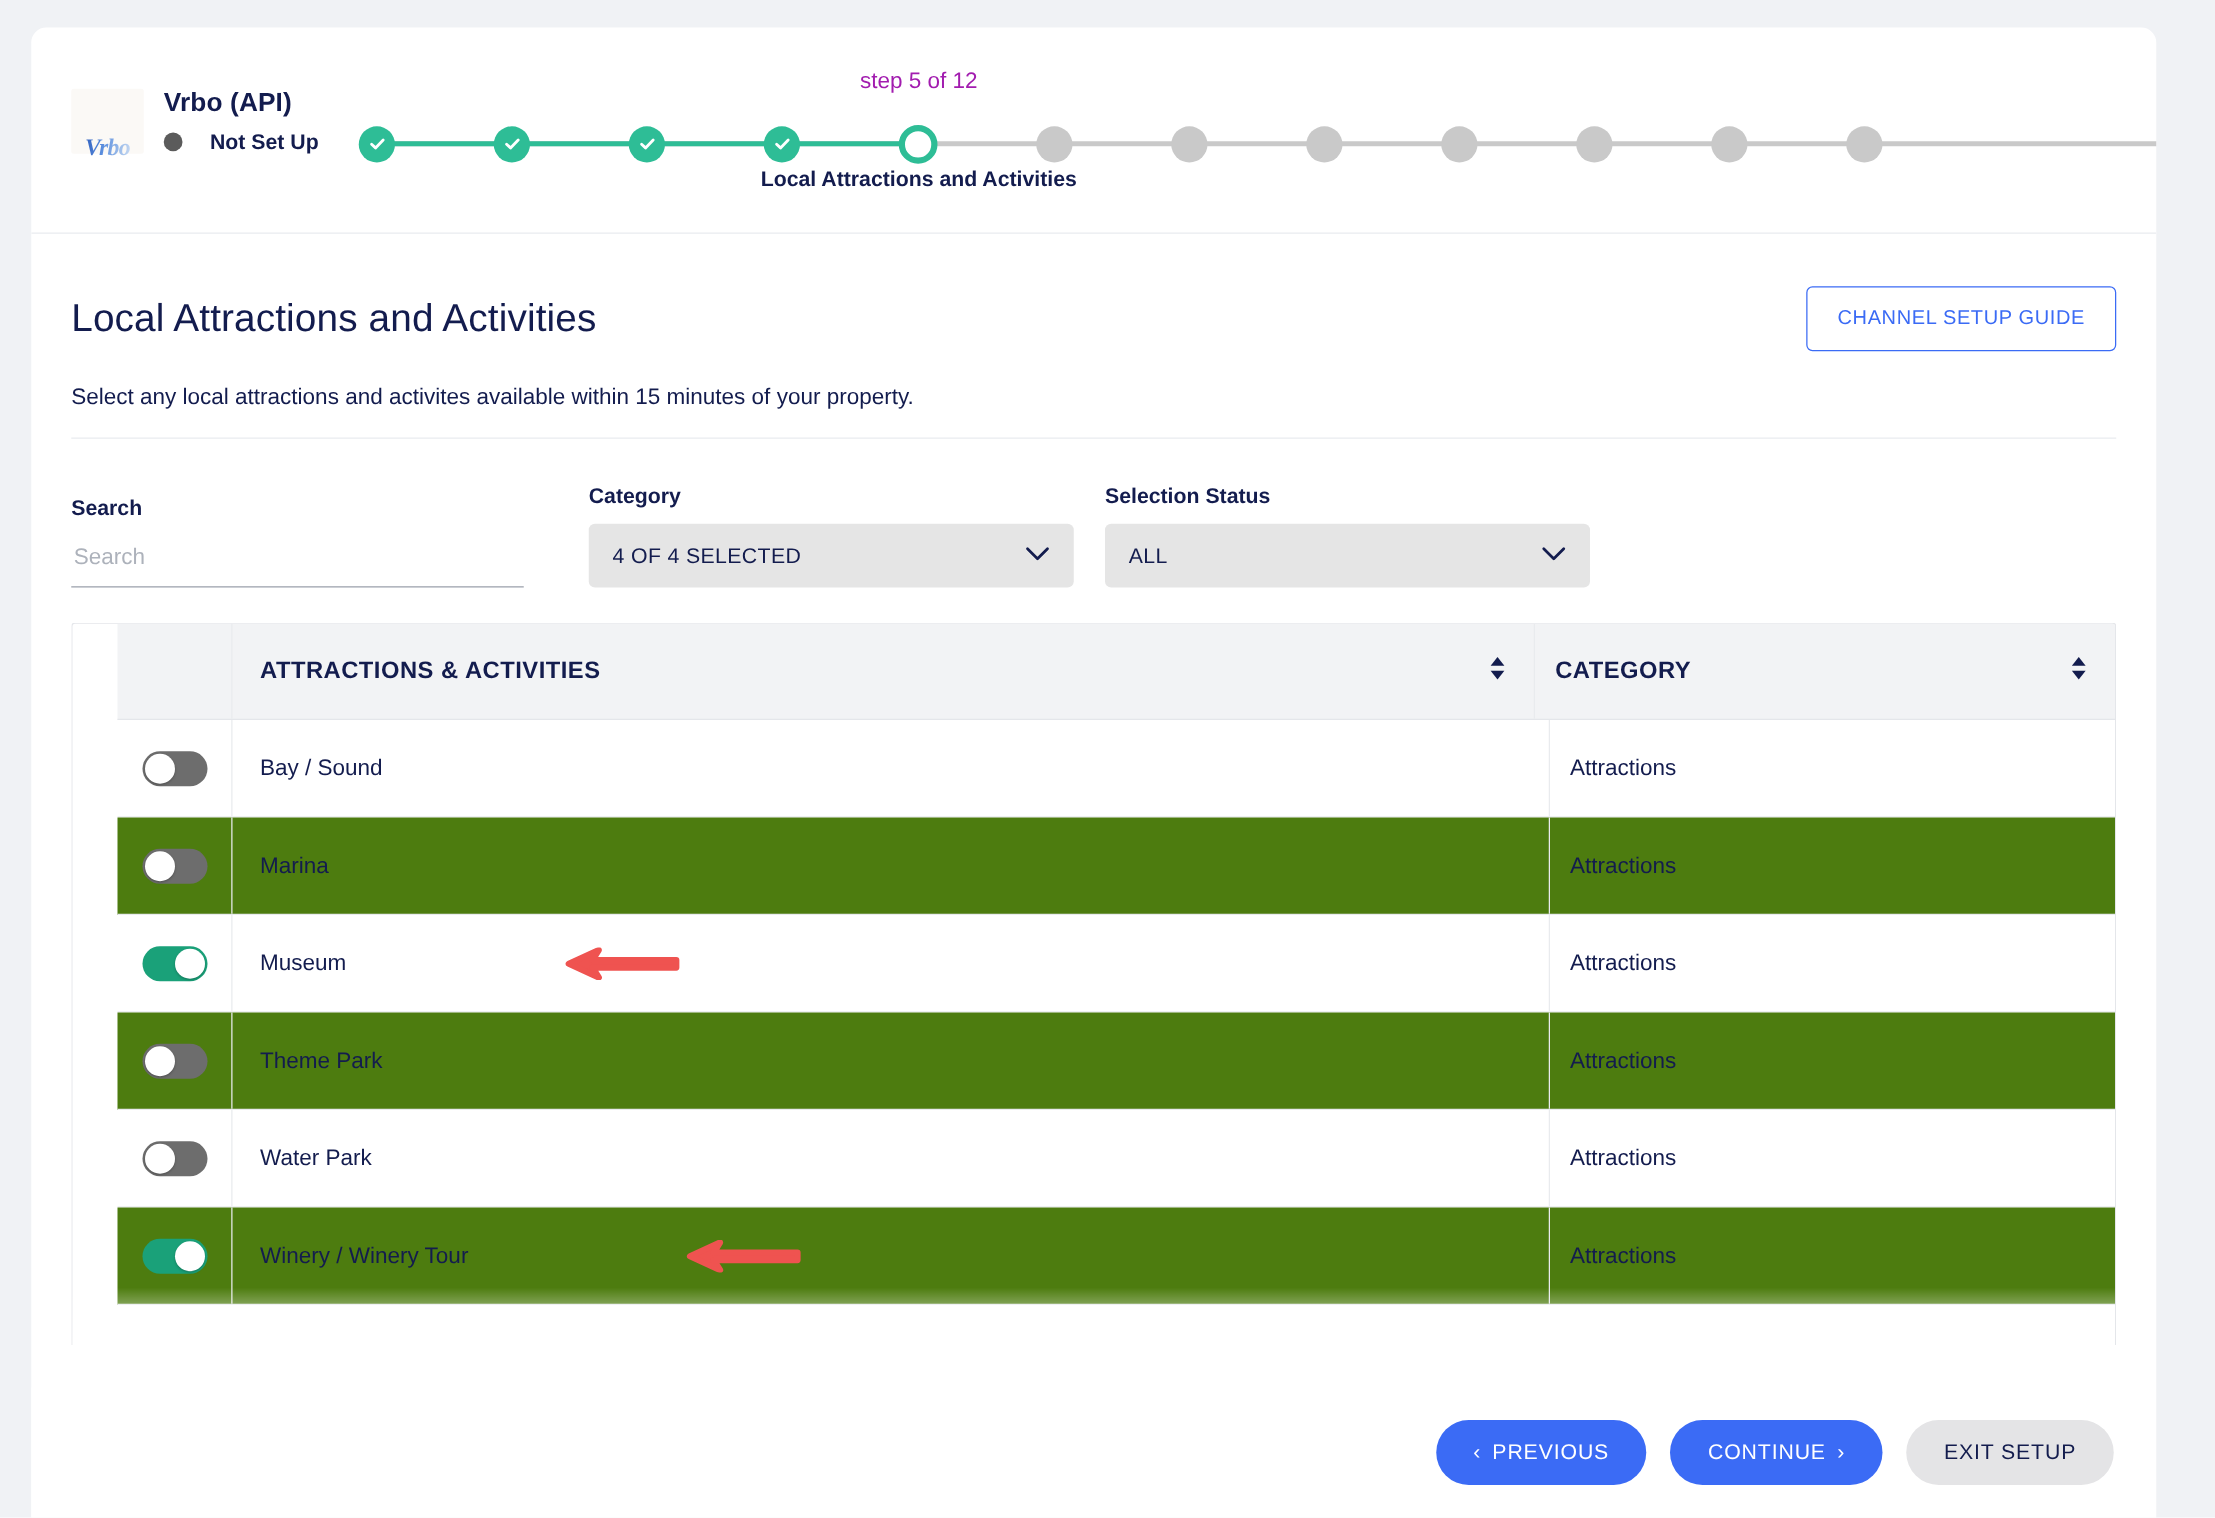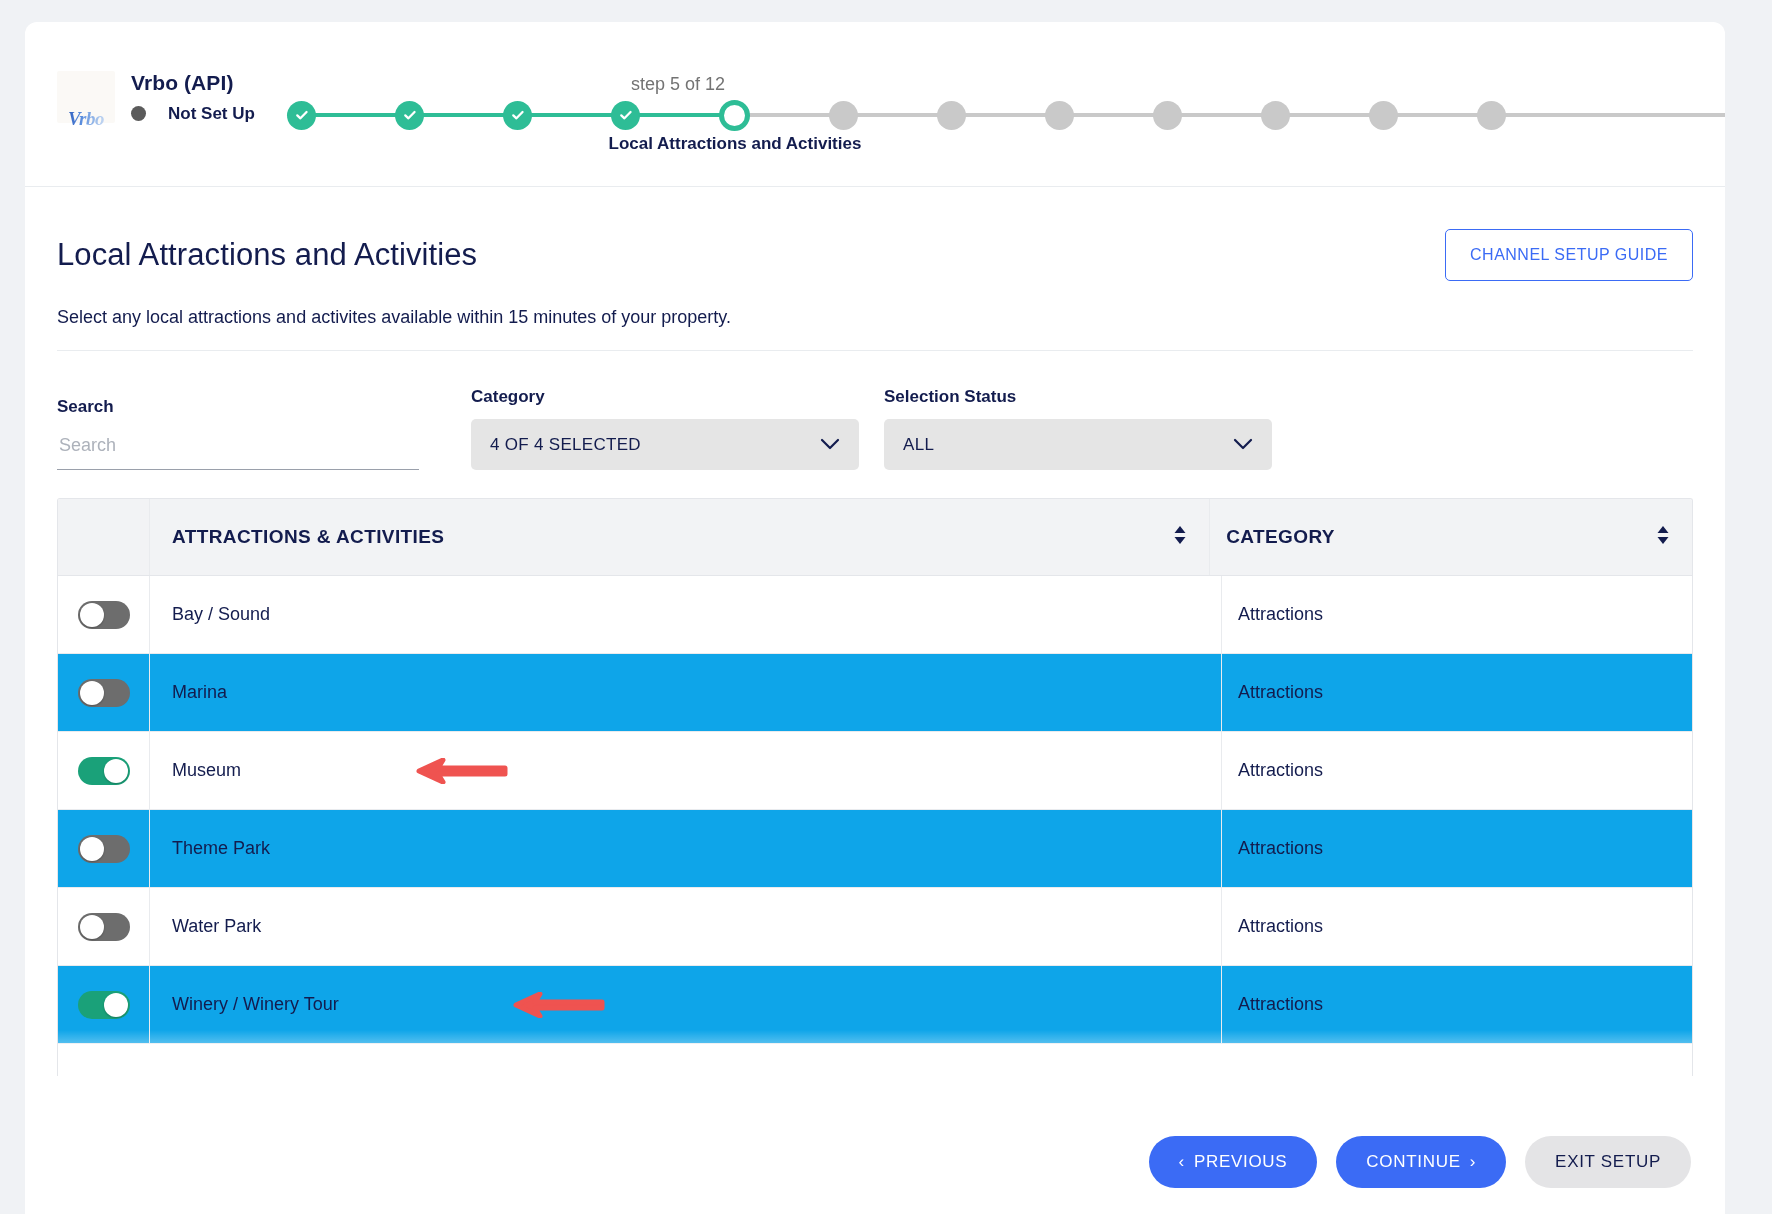--- a/index.html
+++ b/index.html
@@ -144,25 +144,25 @@
   .node.todo { background: #c9c9c9; }
   .node .tick {
     width: 14px;
     height: 14px;
     display: block;
   }
 
   .step-counter {
     position: absolute;
     left: 606px;
-    top: 52px;
+    top: 32px;
     width: 208px;
-    text-align: left;
+    text-align: center;
     font-size: 18px;
-    color: #737373;
+    color: #a21caf;
   }
   .step-name {
     position: absolute;
     left: 506px;
     top: 112px;
     width: 408px;
     text-align: center;
     font-size: 17px;
     font-weight: 700;
     color: #131c4e;
@@ -267,33 +267,34 @@
 
   
   .table-wrap {
     margin-top: 28px;
     border: 1px solid #e4e6ea;
     border-bottom: none;
     border-radius: 3px 3px 0 0;
     overflow: hidden;
     height: 578px;
     position: relative;
+    padding-left: 36px;
   }
   .trow {
     display: flex;
     align-items: stretch;
     border-bottom: 1px solid #e9ebee;
     min-height: 78px;
   }
   .trow.header-row {
     background: #f2f3f5;
     min-height: 77px;
     border-bottom: 1px solid #e4e6ea;
   }
-  .trow.alt { background: #0ea5e9; }
+  .trow.alt { background: #4d7c0f; }
 
   .cell-toggle {
     width: 92px;
     flex: none;
     border-right: 1px solid #e9ebee;
     display: flex;
     align-items: center;
     justify-content: center;
   }
   .cell-name {

